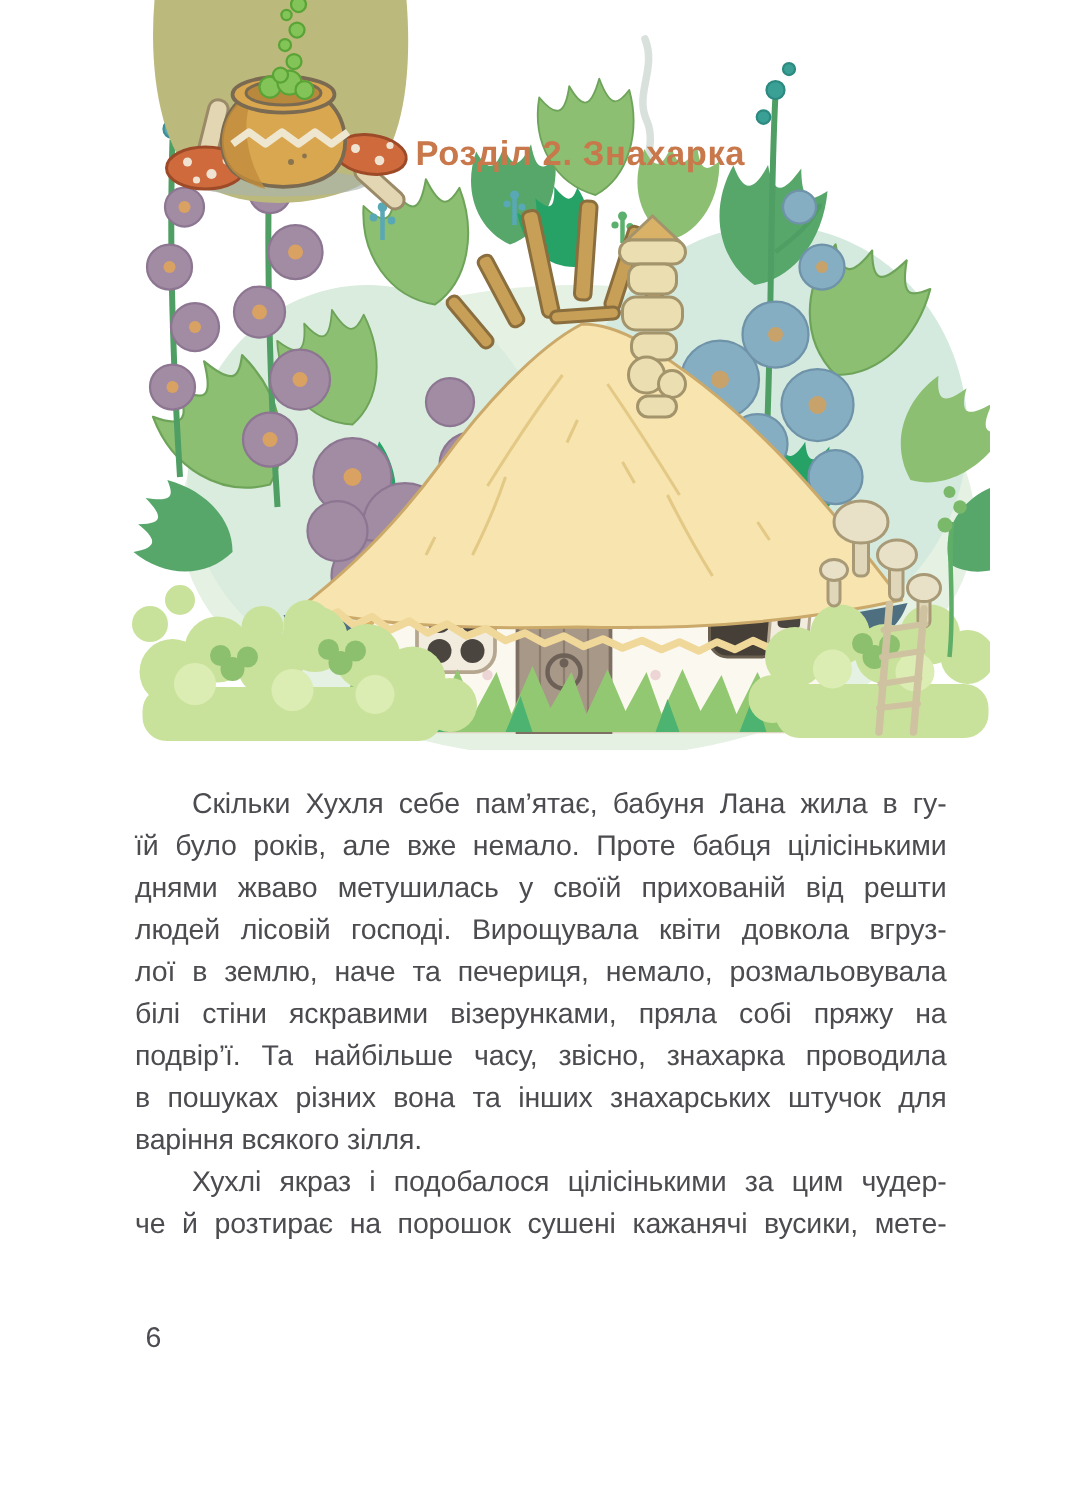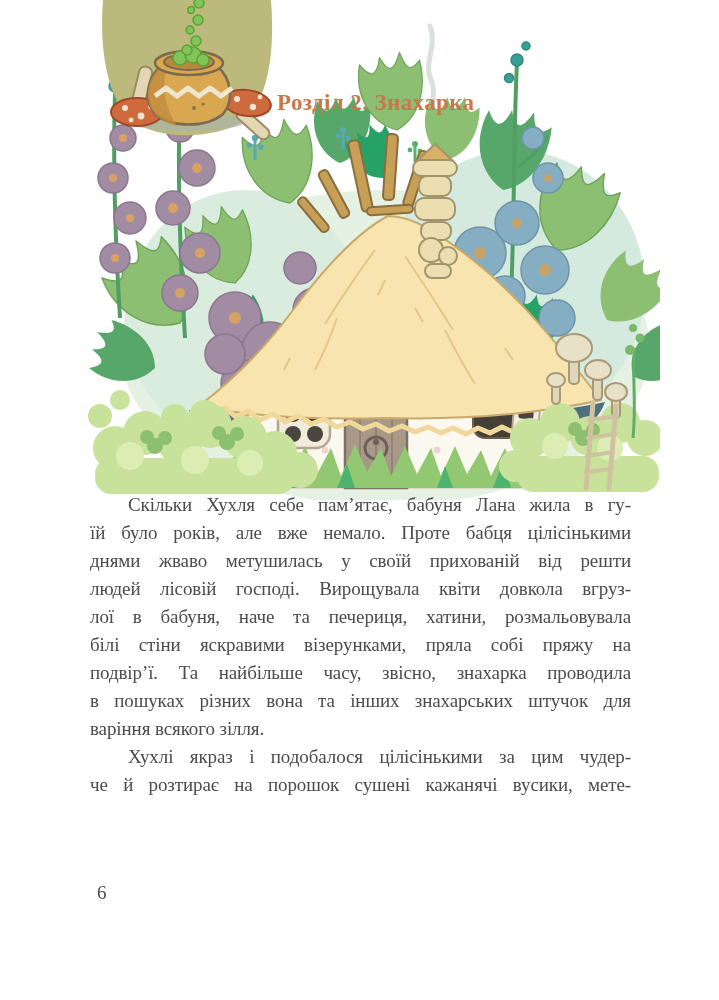--- a/index.html
+++ b/index.html
@@ -1,22 +1,22 @@
 <!DOCTYPE html>
 <html><head>
 <meta charset="utf-8">
 <style>
   html,body{margin:0;padding:0;background:#ffffff;}
   .page{position:relative;width:719px;height:1000px;background:#ffffff;overflow:hidden;
-        font-family:Liberation Serif, serif;}
+        font-family:Liberation Sans, sans-serif;}
   .scene{position:absolute;left:85px;top:18px;width:575px;height:482px;}
   .header-icon{position:absolute;left:95px;top:0;width:185px;height:160px;}
   .chapter-title{position:absolute;left:277px;top:89px;margin:0;
     font-size:23px;font-weight:bold;letter-spacing:.4px;color:#c8784a;line-height:1.2;}
-  .body-text{position:absolute;left:90px;top:491px;width:541px;
+  .body-text{position:absolute;left:90px;top:523px;width:541px;
     font-size:19px;line-height:28px;font-weight:500;color:#4b4b50;letter-spacing:-.1px;}
   .para{margin:0;}
   .line{display:block;text-align:justify;text-align-last:justify;white-space:nowrap;}
   .line.last{text-align-last:left;}
   .line.indent{text-indent:38px;}
   .page-number{position:absolute;left:97px;top:882px;font-size:19px;color:#4b4b50;font-weight:500;}
 </style>
 </head>
 <body>
 
@@ -359,21 +359,21 @@
   </svg>
 
   <h1 class="chapter-title">Розділ 2. Знахарка</h1>
 
   <div class="body-text">
       <div class="para">
         <div class="line indent">Скільки Хухля себе пам’ятає, бабуня Лана жила в гу-</div>
         <div class="line">їй було років, але вже немало. Проте бабця цілісінькими</div>
         <div class="line">днями жваво метушилась у своїй прихованій від решти</div>
         <div class="line">людей лісовій господі. Вирощувала квіти довкола вгруз-</div>
-        <div class="line">лої в бабуня, наче та печериця, хатини, розмальовувала</div>
+        <div class="line">лої в землю, наче та печериця, немало, розмальовувала</div>
         <div class="line">білі стіни яскравими візерунками, пряла собі пряжу на</div>
         <div class="line">подвір’ї. Та найбільше часу, звісно, знахарка проводила</div>
         <div class="line">в пошуках різних вона та інших знахарських штучок для</div>
         <div class="line last">варіння всякого зілля.</div>
       </div>
       <div class="para">
         <div class="line indent">Хухлі якраз і подобалося цілісінькими за цим чудер-</div>
         <div class="line">че й розтирає на порошок сушені кажанячі вусики, мете-</div>
       </div>
     </div>

